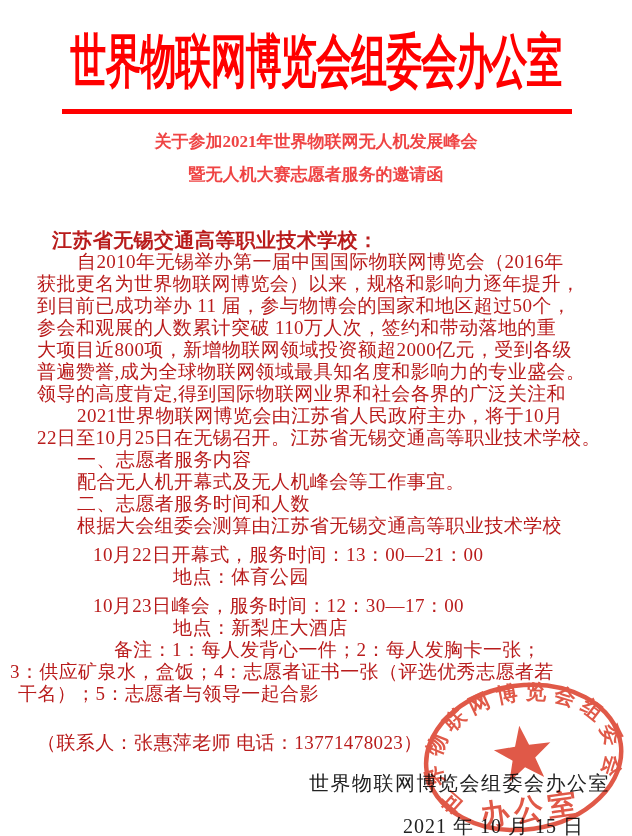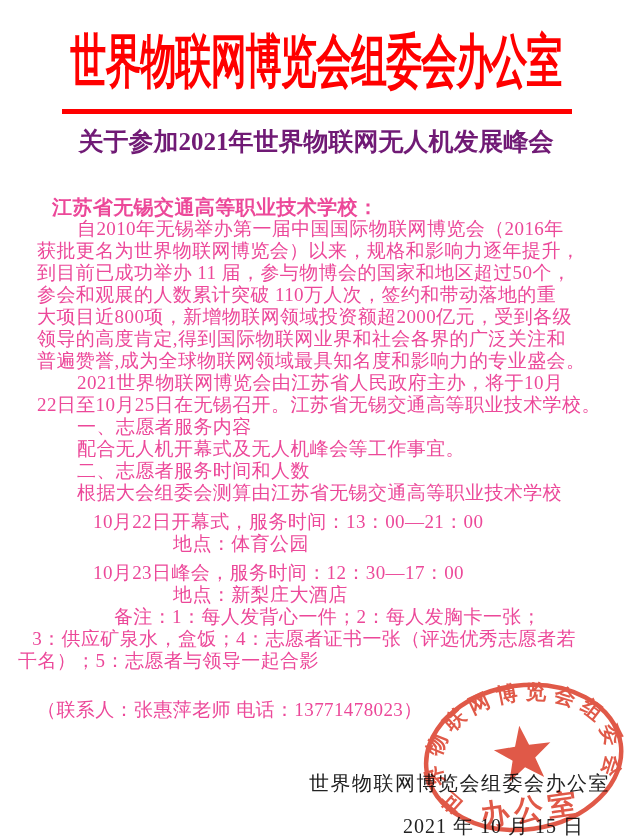--- a/index.html
+++ b/index.html
@@ -36,41 +36,41 @@
     height: 5px;
     background: #ff0000;
     margin: 7px 60px 0 62px;
   }
 
   
   .doc-title {
     margin-top: 11px;
     text-align: center;
     font-weight: bold;
-    font-size: 25px;
+    font-size: 17px;
     line-height: 33px;
-    color: #701a75;
+    color: #ef4444;
   }
 
   
   .body-text {
     margin: 38px 34px 0 37px;
     font-size: 19px;
     line-height: 22px;
     letter-spacing: 0.4px;
-    color: #ec4899;
+    color: #b91c1c;
   }
   .body-text .line { white-space: nowrap; }
   .addr { font-weight: bold; padding-left: 15px; font-size: 20px; }
   .in0 { padding-left: 0; font-family: Liberation Serif, serif; }
   .in1 { padding-left: 20px; text-align: center; }
   .in2 { padding-left: 40px; }
   .in3 { padding-left: 56px; margin-top: 7px; }
   .in6 { padding-left: 136px; }
-  .out  { margin-left: -27px; text-align: center; }
+  .out  { margin-left: -27px; }
   .out2 { margin-left: -19px; }
   .contact { margin-top: 27px; }
 
   
   .sig-org {
     position: absolute;
     top: 770px;
     right: 22px;
     font-size: 20px;
     letter-spacing: 1.5px;
@@ -111,31 +111,32 @@
 
 <div class="page">
 
   <div class="org-header">
     <span>世界物联网博览会组委会办公室</span>
   </div>
   <div class="red-rule"></div>
 
   <div class="doc-title">
     <div>关于参加2021年世界物联网无人机发展峰会</div>
+    <div>暨无人机大赛志愿者服务的邀请函</div>
   </div>
 
   <div class="body-text">
     <div class="line addr">江苏省无锡交通高等职业技术学校：</div>
     <div class="line in2">自2010年无锡举办第一届中国国际物联网博览会（2016年</div>
     <div class="line in0">获批更名为世界物联网博览会）以来，规格和影响力逐年提升，</div>
     <div class="line in0">到目前已成功举办 11 届，参与物博会的国家和地区超过50个，</div>
     <div class="line in0">参会和观展的人数累计突破 110万人次，签约和带动落地的重</div>
     <div class="line in0">大项目近800项，新增物联网领域投资额超2000亿元，受到各级</div>
+    <div class="line in0">普遍赞誉,成为全球物联网领域最具知名度和影响力的专业盛会。</div>
     <div class="line in0">领导的高度肯定,得到国际物联网业界和社会各界的广泛关注和</div>
-    <div class="line in0">普遍赞誉,成为全球物联网领域最具知名度和影响力的专业盛会。</div>
     <div class="line in2">2021世界物联网博览会由江苏省人民政府主办，将于10月</div>
     <div class="line in0">22日至10月25日在无锡召开。江苏省无锡交通高等职业技术学校。</div>
     <div class="line in2">一、志愿者服务内容</div>
     <div class="line in2">配合无人机开幕式及无人机峰会等工作事宜。</div>
     <div class="line in2">二、志愿者服务时间和人数</div>
     <div class="line in2">根据大会组委会测算由江苏省无锡交通高等职业技术学校</div>
     <div class="line in3">10月22日开幕式，服务时间：13：00—21：00</div>
     <div class="line in6">地点：体育公园</div>
     <div class="line in3">10月23日峰会，服务时间：12：30—17：00</div>
     <div class="line in6">地点：新梨庄大酒店</div>

